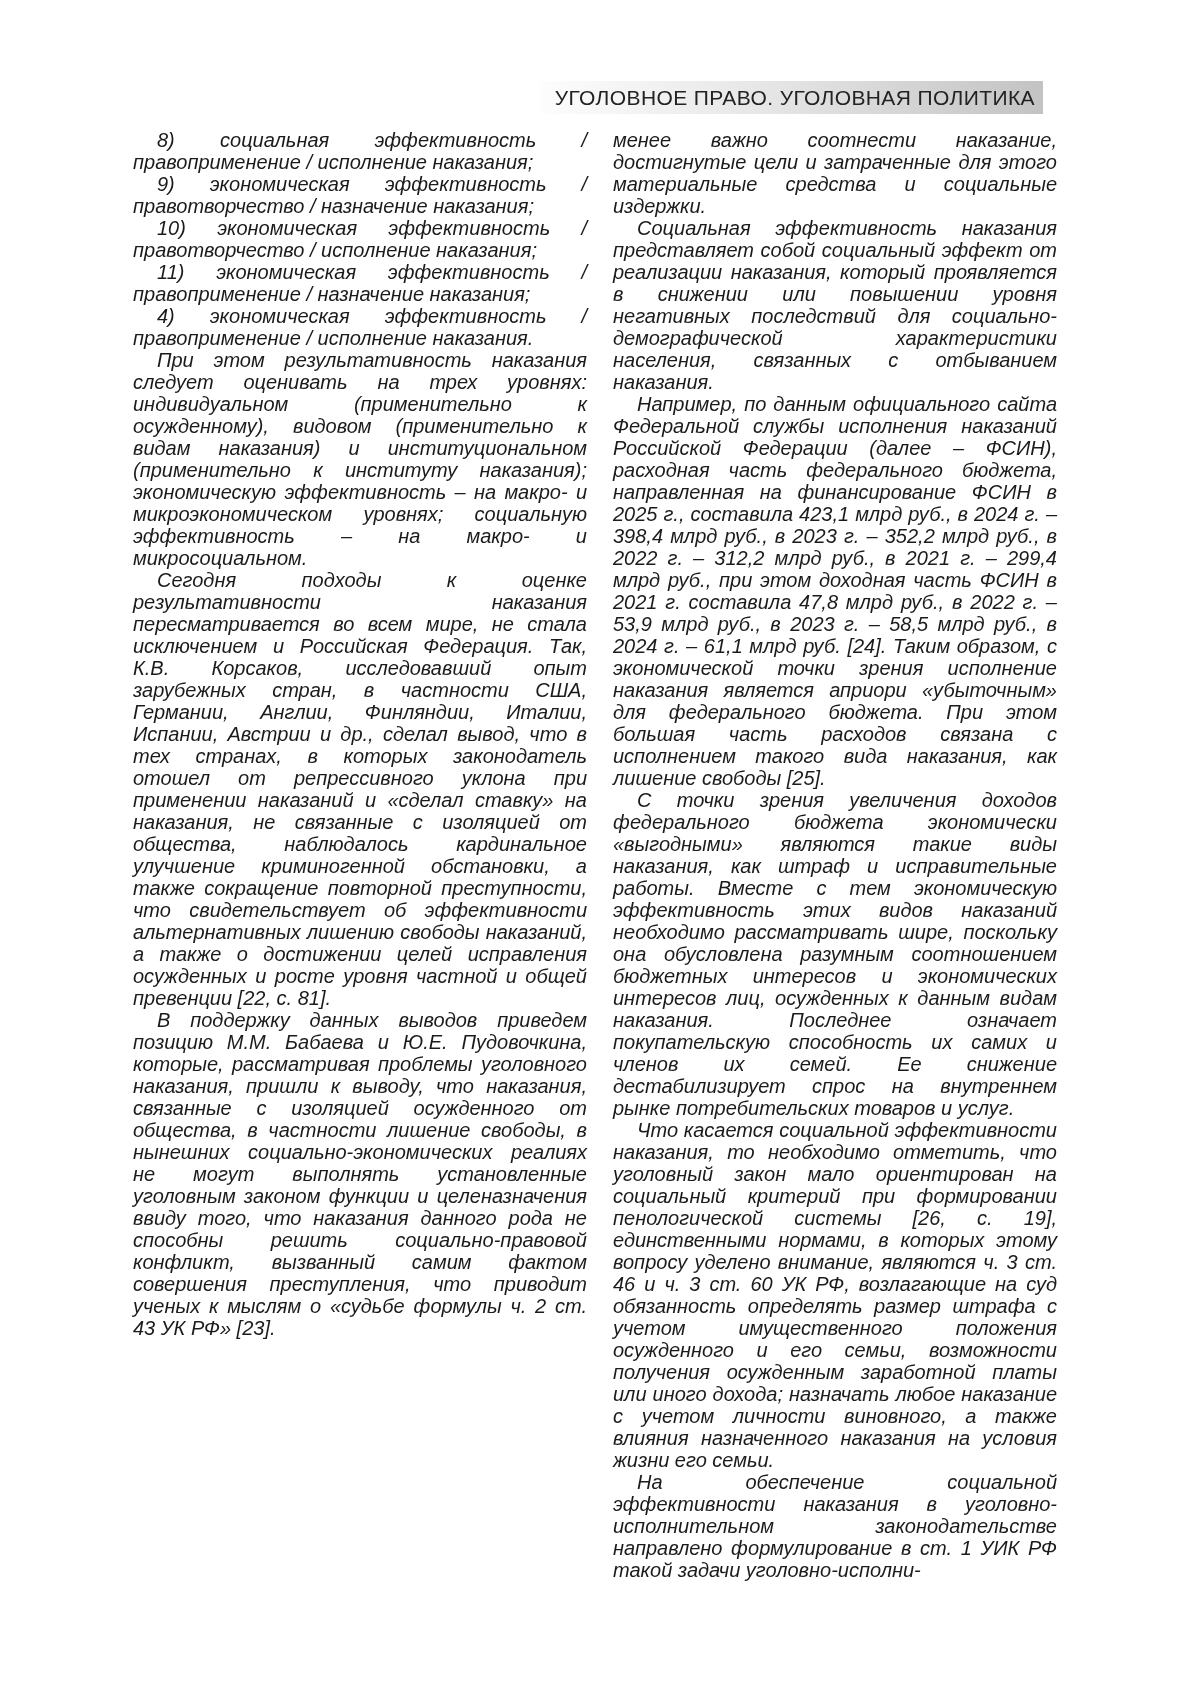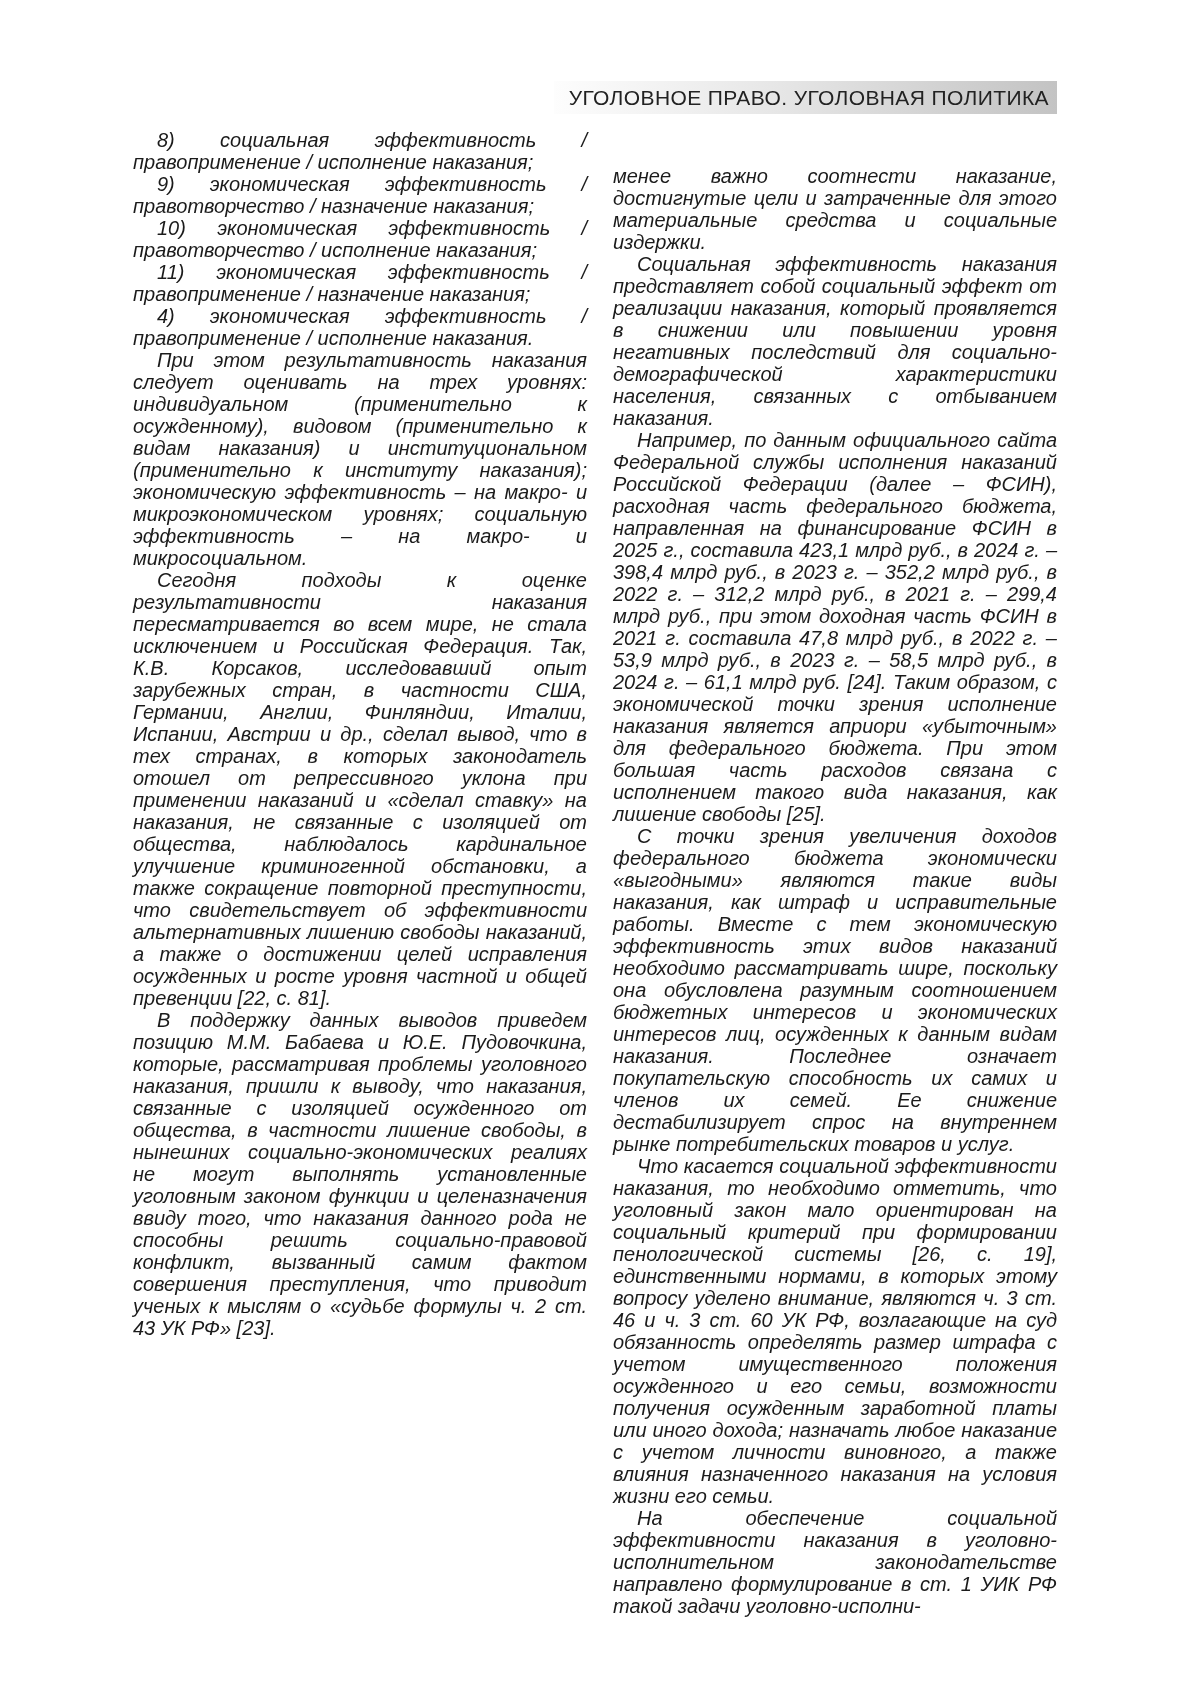--- a/index.html
+++ b/index.html
@@ -11,21 +11,21 @@
     position: relative;
     width: 1200px;
     height: 1698px;
     background: #ffffff;
     font-family: "Liberation Sans", "DejaVu Sans", sans-serif;
     color: #1b1b1b;
     overflow: hidden;
   }
   .header-bar {
     position: absolute;
-    left: 554px;
+    left: 540px;
     top: 81px;
     width: 503px;
     height: 33px;
     box-sizing: border-box;
     background: linear-gradient(90deg, #fdfdfd 0%, #e6e6e6 45%, #c3c3c3 100%);
     display: flex;
     align-items: center;
     justify-content: flex-end;
     padding-right: 8px;
   }
@@ -44,21 +44,21 @@
     font-style: italic;
   }
   .col {
     font-size: 20px;
     line-height: 22px;
     text-align: justify;
     hyphens: auto;
     -webkit-hyphens: auto;
   }
   .col-left  { width: 454px; margin-right: 26px; }
-  .col-right { width: 444px; margin-top: 36px; }
+  .col-right { width: 444px; }
   .col p {
     margin: 0;
     text-indent: 24px;
   }
   .col p.no-indent { text-indent: 0; }
   .page-number {
     position: absolute;
     top: 1546px;
     left: 0;
     width: 1190px;

